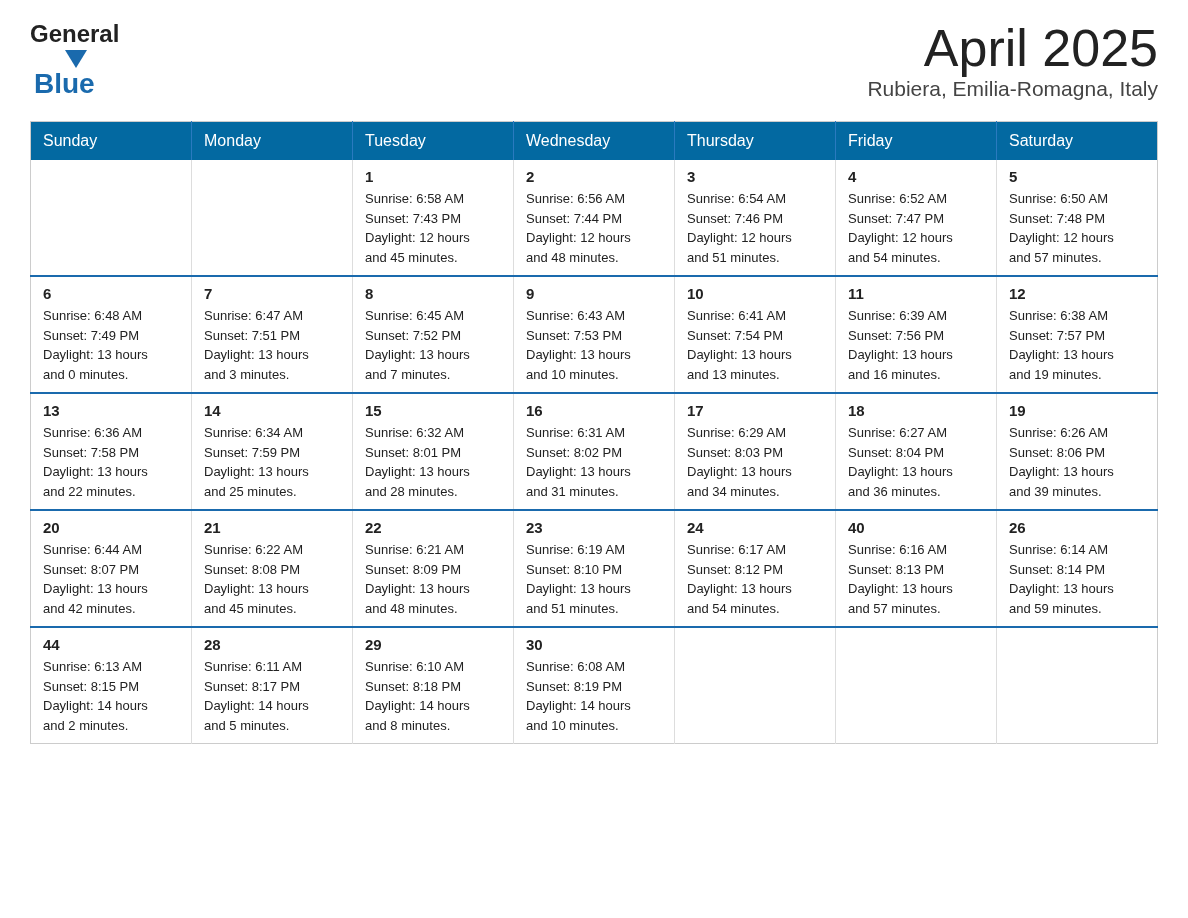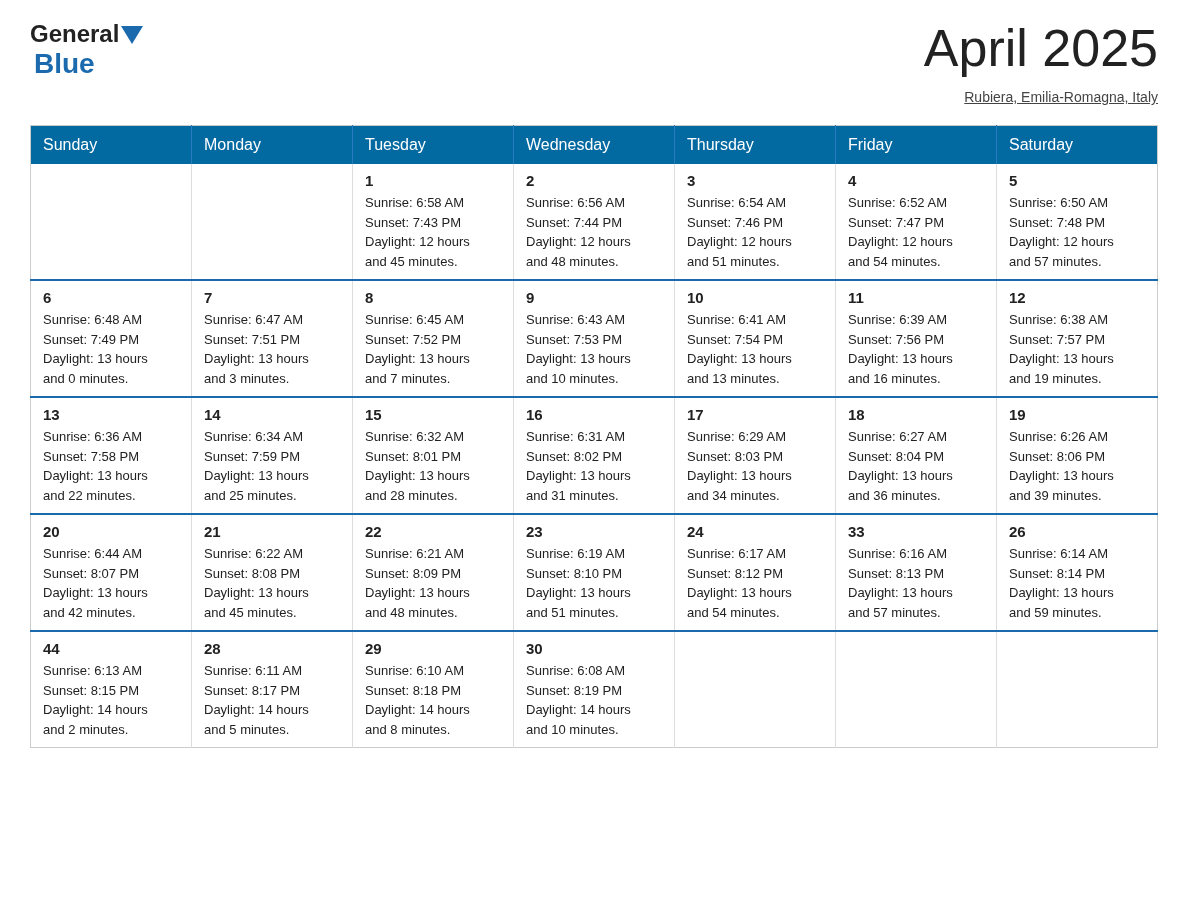--- a/index.html
+++ b/index.html
@@ -19,24 +19,23 @@
     .title-section {
       text-align: right;
     }
     .month-title {
       font-size: 52px;
       font-weight: normal;
       color: #222;
       line-height: 1.1;
     }
     .location-title {
-      font-size: 14px;
+      font-size: 21px;
       color: #444;
-      margin-top: 12px;
-      text-decoration: underline;
+      margin-top: 0;
     }
     .calendar-table {
       width: 100%;
       border-collapse: collapse;
       border: 1px solid #ccc;
     }
     .calendar-table thead tr th {
       background-color: #0369a1;
       color: #fff;
       padding: 10px 12px;
@@ -81,20 +80,21 @@
       background: #fff;
     }
     .logo-wrapper {
       display: flex;
       flex-direction: column;
       align-items: flex-start;
     }
     .logo-line1 {
       display: flex;
       align-items: center;
+      flex-direction: column;
     }
   </style>
 </head>
 <body>
 
 <div class="header">
   <div class="logo-wrapper">
     <div class="logo-line1">
       <span style="font-size:24px;font-weight:bold;color:#222;">General</span>
       <svg width="22" height="18" viewBox="0 0 22 18" style="margin-left:2px;margin-top:2px;">
@@ -295,21 +295,21 @@
 and 51 minutes.</div>
         </td>
         <td>
           <span class="day-number">24</span>
           <div class="day-info" style="white-space: pre-line;">Sunrise: 6:17 AM
 Sunset: 8:12 PM
 Daylight: 13 hours
 and 54 minutes.</div>
         </td>
         <td>
-          <span class="day-number">33</span>
+          <span class="day-number">40</span>
           <div class="day-info" style="white-space: pre-line;">Sunrise: 6:16 AM
 Sunset: 8:13 PM
 Daylight: 13 hours
 and 57 minutes.</div>
         </td>
         <td>
           <span class="day-number">26</span>
           <div class="day-info" style="white-space: pre-line;">Sunrise: 6:14 AM
 Sunset: 8:14 PM
 Daylight: 13 hours

